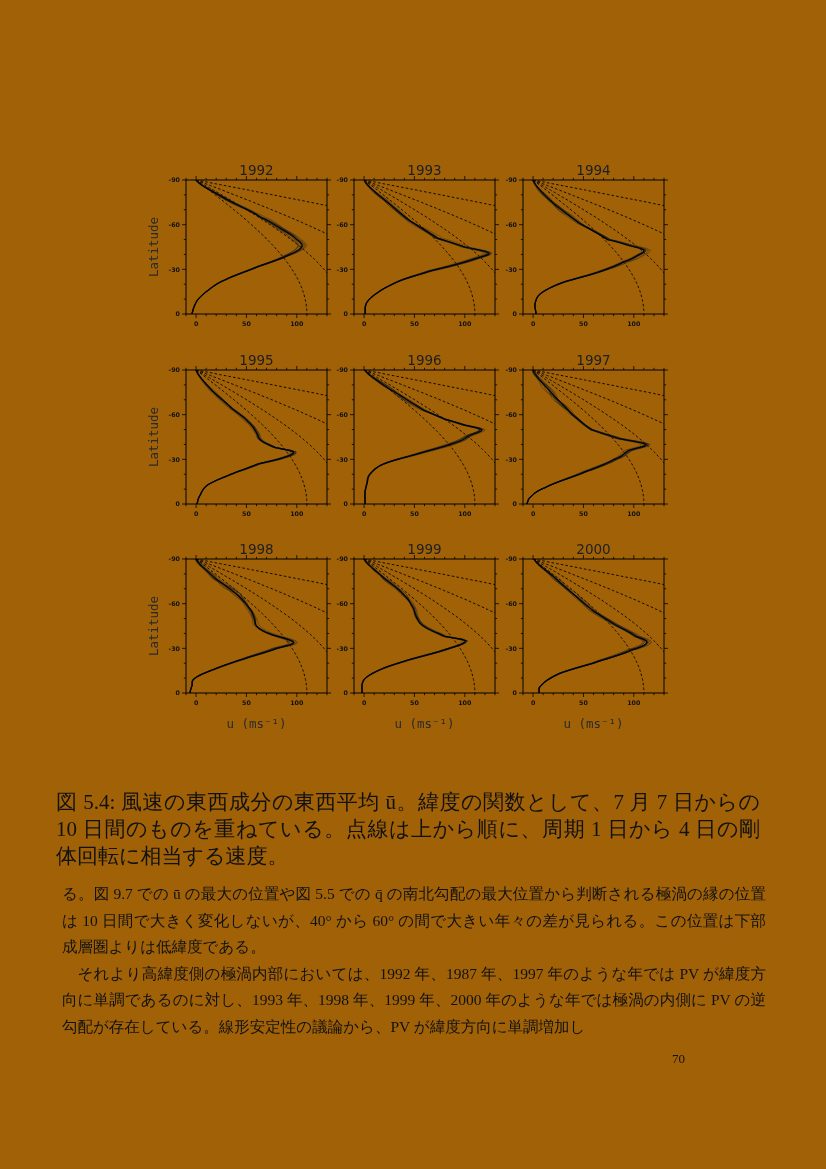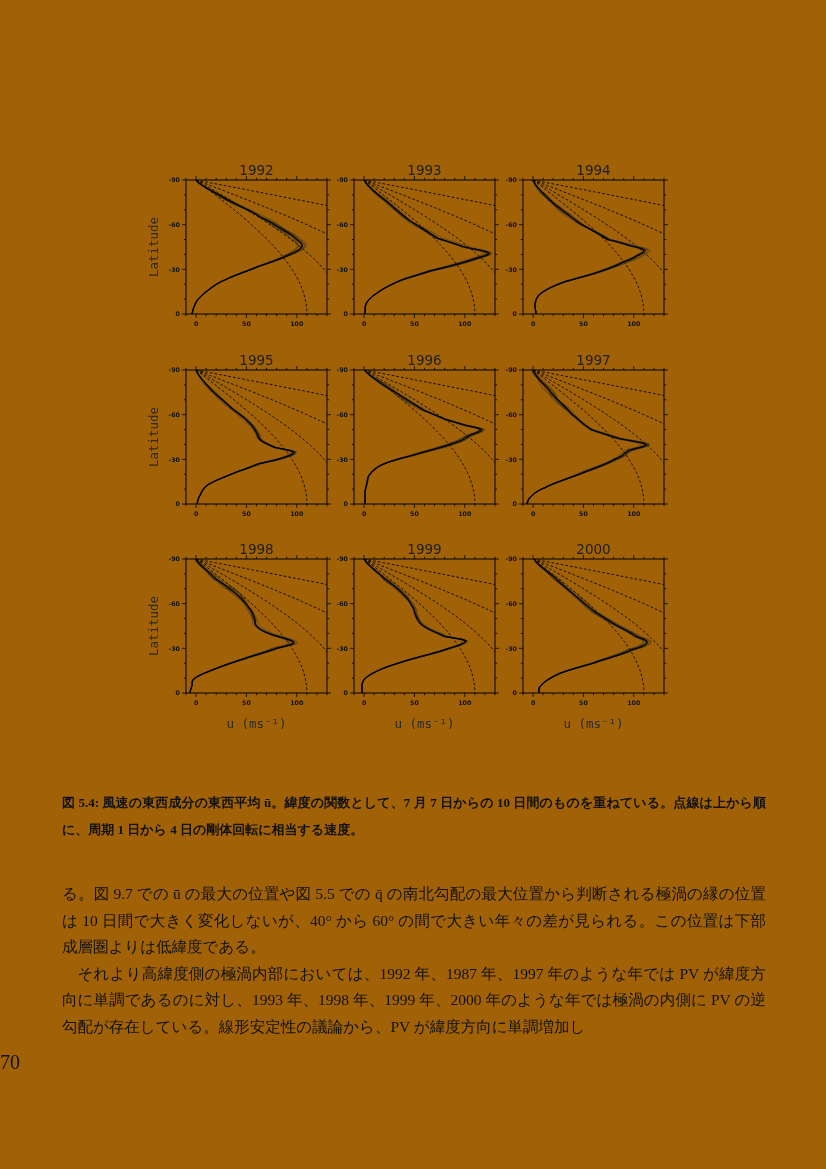--- a/index.html
+++ b/index.html
@@ -8,36 +8,35 @@
     width:826px;height:1169px;
     margin:0 auto;
     background:#a16207;
     font-family:"Liberation Serif","DejaVu Serif",serif;
     color:#111;
     overflow:hidden;
   }
   .figure-wrap{position:absolute;left:130px;top:150px;width:560px;height:600px;}
   .figure-wrap svg{display:block;}
   .caption{
-    position:absolute;left:62px;top:789px;width:704px;
+    position:absolute;left:56px;top:789px;width:704px;
     margin:0;
-    font-size:13px;line-height:27px;
+    font-size:21px;line-height:27px;
     text-align:justify;
-    font-weight:bold;
   }
   .bodytext{
     position:absolute;left:62px;top:881px;width:704px;
     font-size:15.5px;line-height:26.5px;
     text-align:justify;
   }
   .bodytext p{margin:0;}
   .bodytext p.indent{text-indent:1em;}
   .pagenum{
     position:absolute;left:0;top:1051px;width:685px;
-    text-align:left;font-size:20px;
+    text-align:right;font-size:13px;
   }
 </style>
 </head>
 <body>
 
 <div class="page">
 
   <div class="figure-wrap">
     <svg id="figure-svg" width="560" height="600" viewBox="0 0 560 600">
         <defs>

